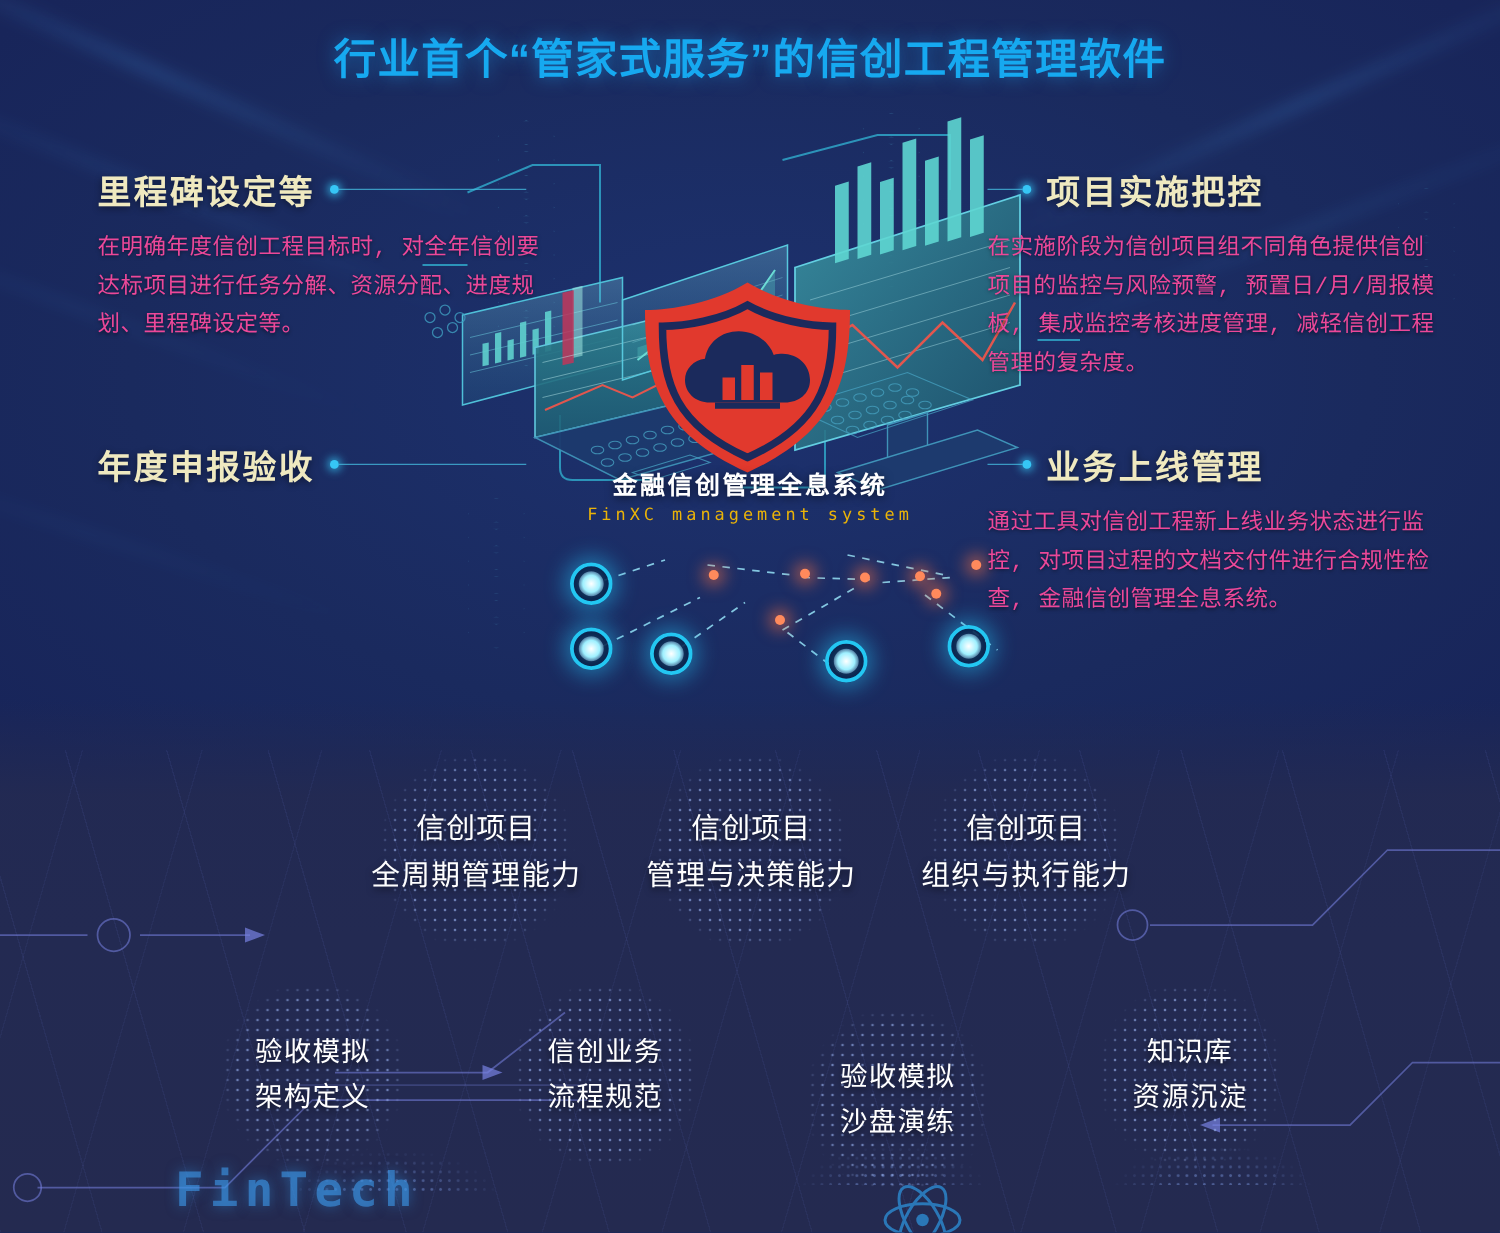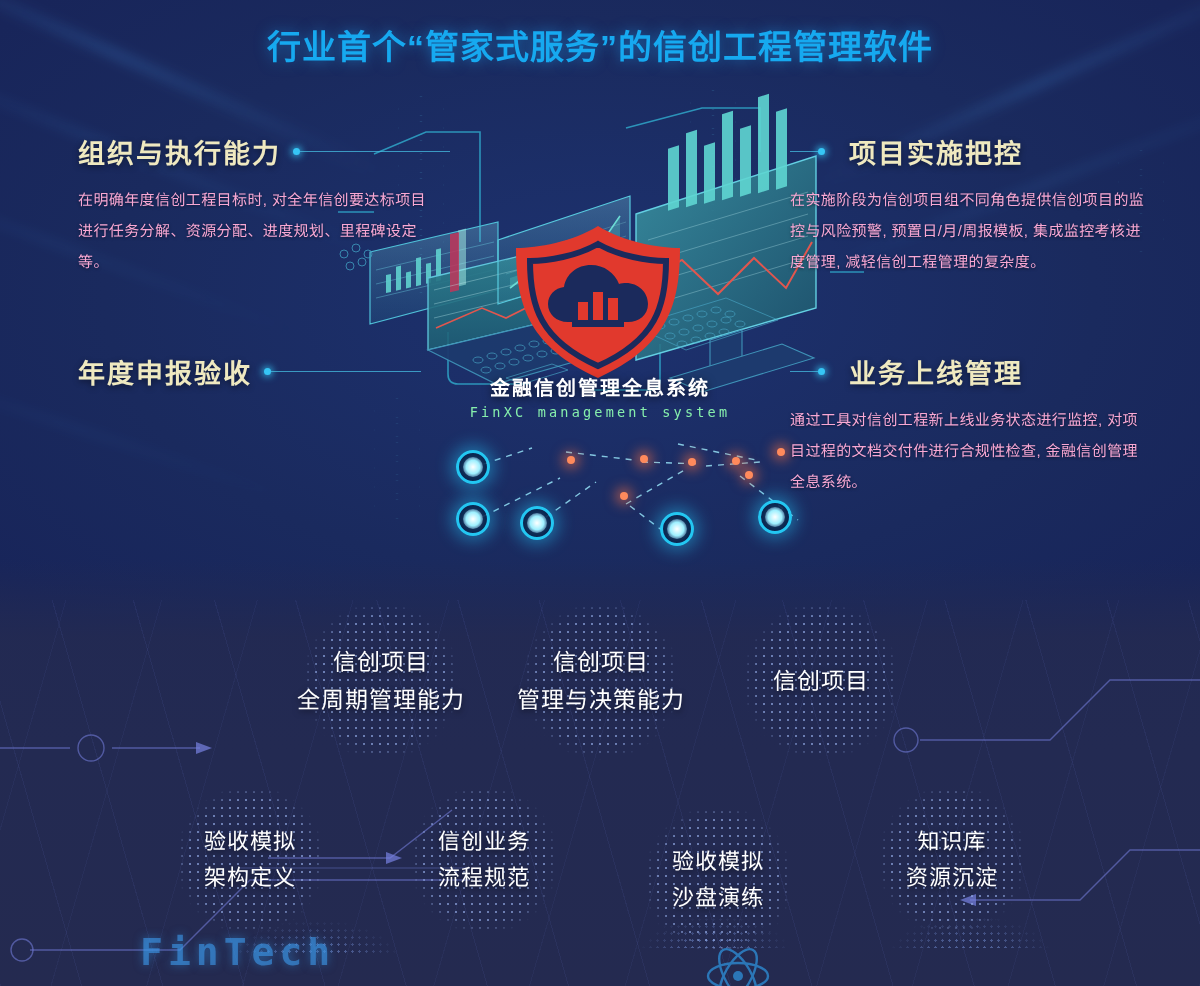--- a/index.html
+++ b/index.html
@@ -68,53 +68,54 @@
   .feature.f-tr{ left:790px; top:132px; }
   .feature.f-br{ left:790px; top:352px; }
 
   .feat-head{
     display:flex; align-items:center; gap:0; height:38px;
     font-size:27px; font-weight:bold; letter-spacing:2px;
     color:#efe9c0;
     text-shadow:0 2px 6px rgba(0,0,0,.45);
     white-space:nowrap;
   }
-  .feature.f-tr .feat-head, .feature.f-br .feat-head{ flex-direction:row-reverse; justify-content:flex-end;gap:12px;}
+  .feature.f-tr .feat-head, .feature.f-br .feat-head{ flex-direction:row-reverse; justify-content:flex-end;}
   .lead{ display:flex; align-items:center; }
   .lead .dot{
     width:7px; height:7px; border-radius:50%;
     background:#36c6f5; box-shadow:0 0 7px 2px rgba(54,198,245,.75);
     flex:0 0 auto;
   }
   .lead .line{ height:1px; width:150px; background:rgba(70,190,225,.75); }
   .feature.f-tl .lead{ margin-left:12px; }
   .feature.f-bl .lead{ margin-left:12px; }
   .feature.f-tr .lead{ margin-right:12px; flex-direction:row-reverse; }
   .feature.f-br .lead{ margin-right:12px; flex-direction:row-reverse; }
   .feature.f-tr .lead .line{ width:28px; }
   .feature.f-br .lead .line{ width:28px; }
 
   .feat-body{
     margin-top:14px;
-    font-size:15px; line-height:31px;
-    color:#f9a8d4; letter-spacing:.4px;
+    font-size:18px; line-height:31px;
+    color:#ec4899; letter-spacing:.4px;
     text-shadow:0 1px 3px rgba(0,0,0,.5);
+    font-family:Liberation Mono, monospace;
   }
 
   
   #illus{ position:absolute; left:330px; top:92px; width:540px; height:330px; }
 
   .sys-label{ position:absolute; left:0; right:0; top:372px; text-align:center; }
   .sys-label .cn{
     font-size:20px; font-weight:bold; color:#ffffff; letter-spacing:2px;
     text-shadow:0 2px 8px rgba(0,0,0,.6);
   }
   .sys-label .en{
     margin-top:3px;
-    font-size:13.5px; letter-spacing:3.2px; color:#86efac;
+    font-size:13.5px; letter-spacing:3.2px; color:#eab308;
     font-family:"DejaVu Sans Mono","Liberation Mono",monospace;
   }
 
   
   #net{ position:absolute; left:420px; top:420px; width:420px; height:130px; }
   .node{
     position:absolute; width:34px; height:34px; border-radius:50%;
     border:3px solid #23c7f2;
     box-shadow:0 0 16px 5px rgba(35,190,242,.45), inset 0 0 0 4px rgba(10,40,80,.9);
     background:radial-gradient(circle,#ffffff 0%,#9ef0ff 34%,rgba(20,60,110,0) 62%);
@@ -419,21 +420,21 @@
   <div class="odot" style="left:567px;top:456px;"></div>
   <div class="odot" style="left:640px;top:455px;"></div>
   <div class="odot" style="left:688px;top:458px;"></div>
   <div class="odot" style="left:732px;top:457px;"></div>
   <div class="odot" style="left:745px;top:471px;"></div>
   <div class="odot" style="left:777px;top:448px;"></div>
   <div class="odot" style="left:620px;top:492px;"></div>
 
   <div class="feature f-tl">
     <div class="feat-head">
-      <span>组织与执行能力</span>
+      <span>里程碑设定等</span>
       <span class="lead">
         <span class="dot"></span>
         <span class="line"></span>
       </span>
     </div>
     <p class="feat-body">在明确年度信创工程目标时, 对全年信创要达标项目进行任务分解、资源分配、进度规划、里程碑设定等。</p>
   </div>
 
   <div class="feature f-bl">
     <div class="feat-head">
@@ -474,20 +475,21 @@
       <span class="txt">全周期管理能力</span>
     </div>
     <div class="sphere" style="left:508px;top:588px;">
       <span class="dots"></span>
       <span class="txt">信创项目</span>
       <span class="txt">管理与决策能力</span>
     </div>
     <div class="sphere" style="left:728px;top:588px;">
       <span class="dots"></span>
       <span class="txt">信创项目</span>
+      <span class="txt">组织与执行能力</span>
     </div>
   </div>
 
   <div class="row-bot">
     <div class="sphere" style="left:162px;top:772px;">
       <span class="dots"></span>
       <span class="txt">验收模拟</span>
       <span class="txt">架构定义</span>
     </div>
     <div class="sphere" style="left:396px;top:772px;">

